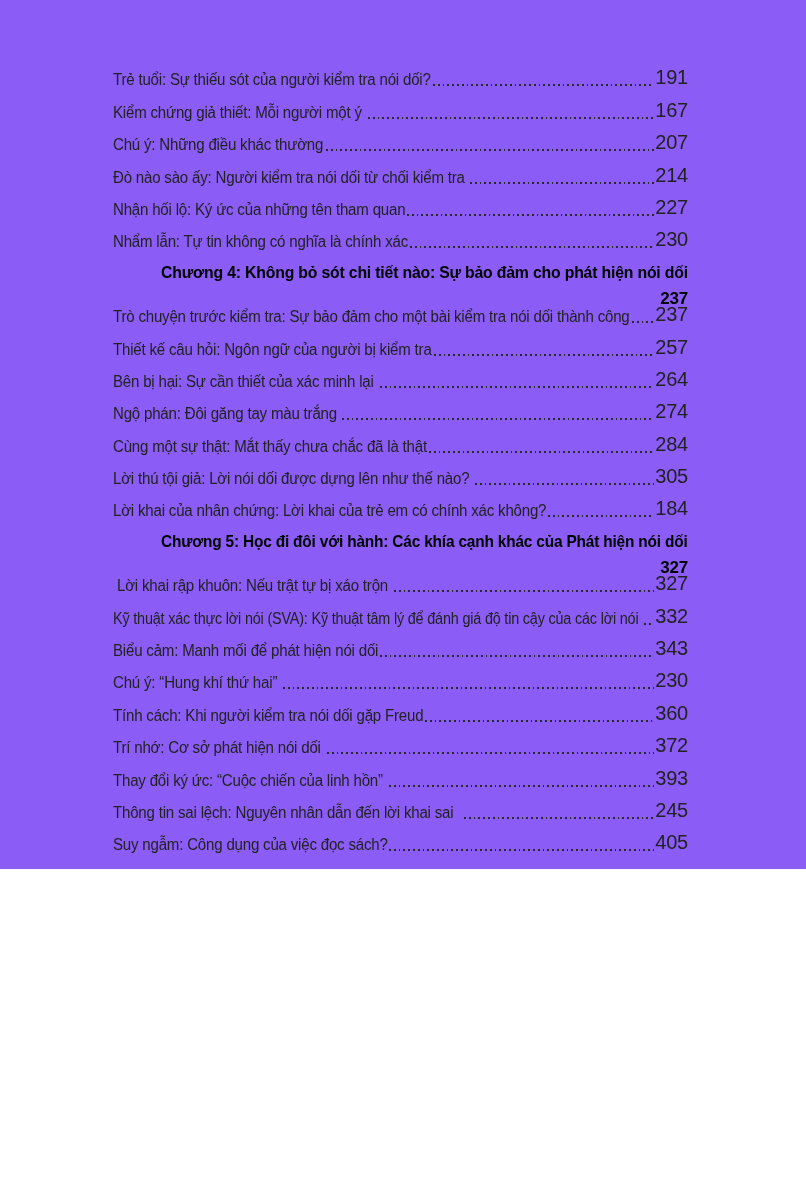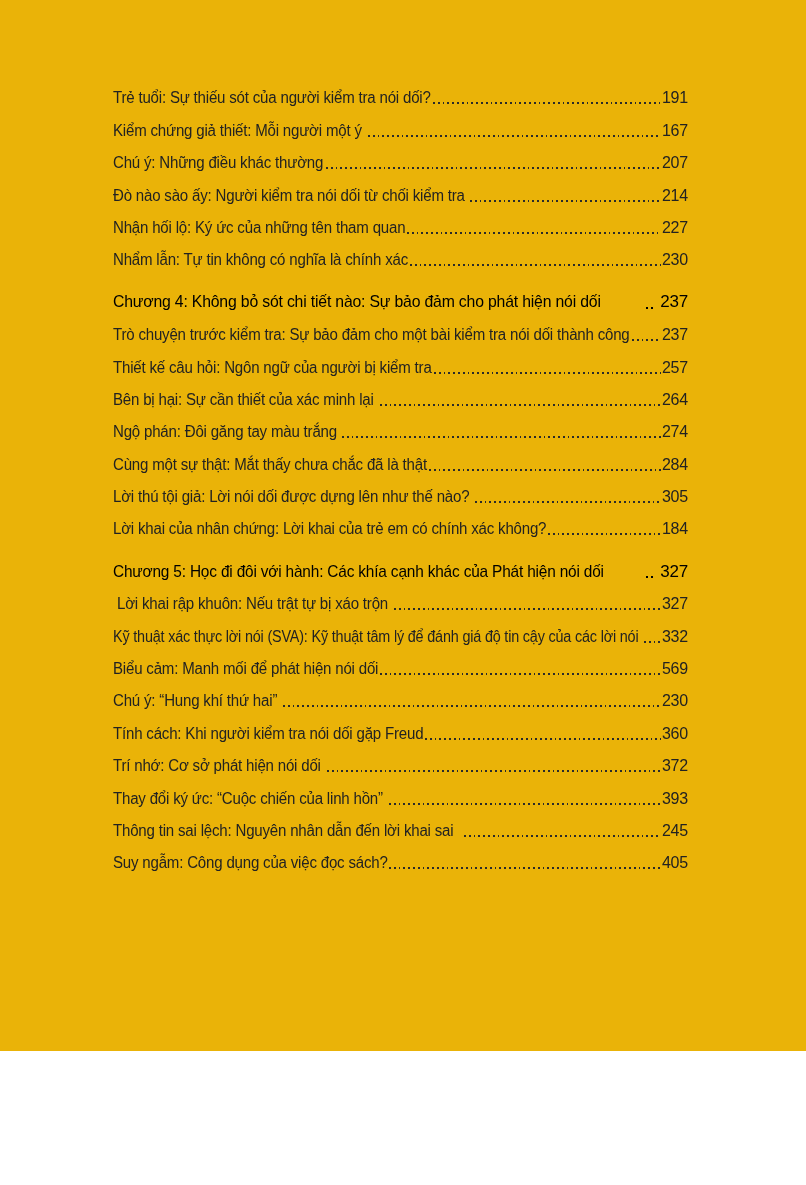--- a/index.html
+++ b/index.html
@@ -3,24 +3,24 @@
 <meta charset="utf-8">
 <style>
   html, body {
     margin: 0;
     padding: 0;
     background: #ffffff;
   }
   .page {
     position: relative;
     width: 806px;
-    height: 1051px;
-    background: #eab308;
+    height: 869px;
+    background: #8b5cf6;
     box-sizing: border-box;
-    padding: 76px 118px 0 113px;
+    padding: 58px 118px 0 113px;
     font-family: "Liberation Sans", "DejaVu Sans", sans-serif;
     color: #222222;
     overflow: hidden;
   }
   .row {
     display: flex;
     align-items: flex-end;
     height: 32.4px;
   }
   .t {
@@ -33,28 +33,29 @@
     line-height: 1.25;
   }
   .leader {
     flex: 1 1 auto;
     height: 2px;
     margin: 0 1px 4px 2px;
     background: repeating-linear-gradient(to right, #2a2a2a 0 1.8px, transparent 1.8px 4.8px);
   }
   .p {
     flex: 0 0 auto;
-    font-size: 16px;
+    font-size: 20px;
     letter-spacing: -0.2px;
     line-height: 1.25;
   }
   .row.chapter {
     margin-top: 10px;
-    font-weight: normal;
+    font-weight: bold;
     color: #000000;
+    flex-direction: column;
   }
   .row.chapter .t,
   .row.chapter .p {
     font-size: 17px;
   }
   .row.chapter .leader {
     margin: 0 7px 4px 6px;
     background: repeating-linear-gradient(to right, #000000 0 2px, transparent 2px 5.4px);
   }
 </style>
@@ -148,21 +149,21 @@
       <span class="p">327</span>
   </div>
   <div class="row">
     <span class="t" style="width: 529px; transform: scaleX(0.89966);">Kỹ thuật xác thực lời nói (SVA): Kỹ thuật tâm lý để đánh giá độ tin cậy của các lời nói </span>
       <span class="leader"></span>
       <span class="p">332</span>
   </div>
   <div class="row">
     <span class="t" style="width: 265.08px; transform: scaleX(0.94);">Biểu cảm: Manh mối để phát hiện nói dối</span>
       <span class="leader"></span>
-      <span class="p">569</span>
+      <span class="p">343</span>
   </div>
   <div class="row">
     <span class="t" style="width: 168.26px; transform: scaleX(0.94);">Chú ý: “Hung khí thứ hai” </span>
       <span class="leader"></span>
       <span class="p">230</span>
   </div>
   <div class="row">
     <span class="t" style="width: 310.2px; transform: scaleX(0.94);">Tính cách: Khi người kiểm tra nói dối gặp Freud</span>
       <span class="leader"></span>
       <span class="p">360</span>

